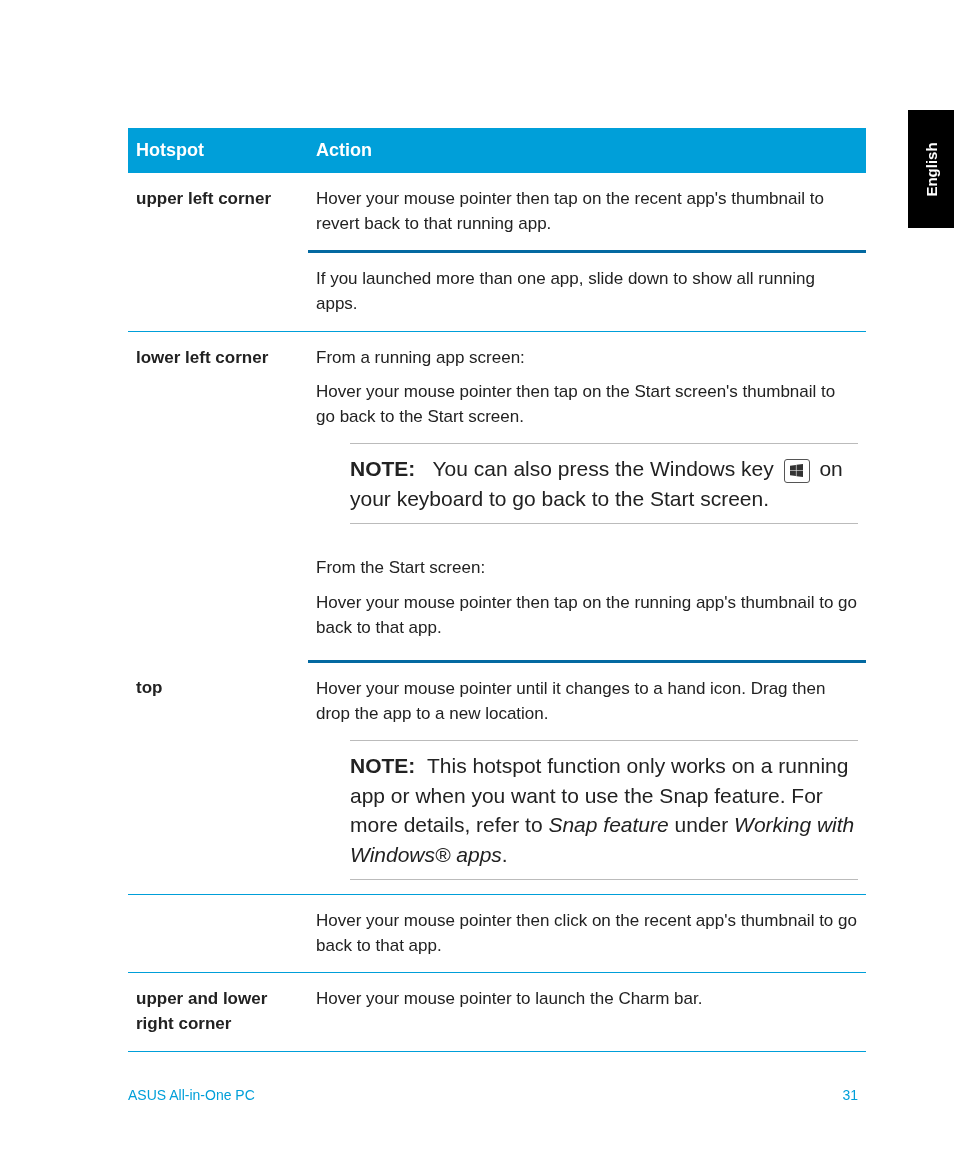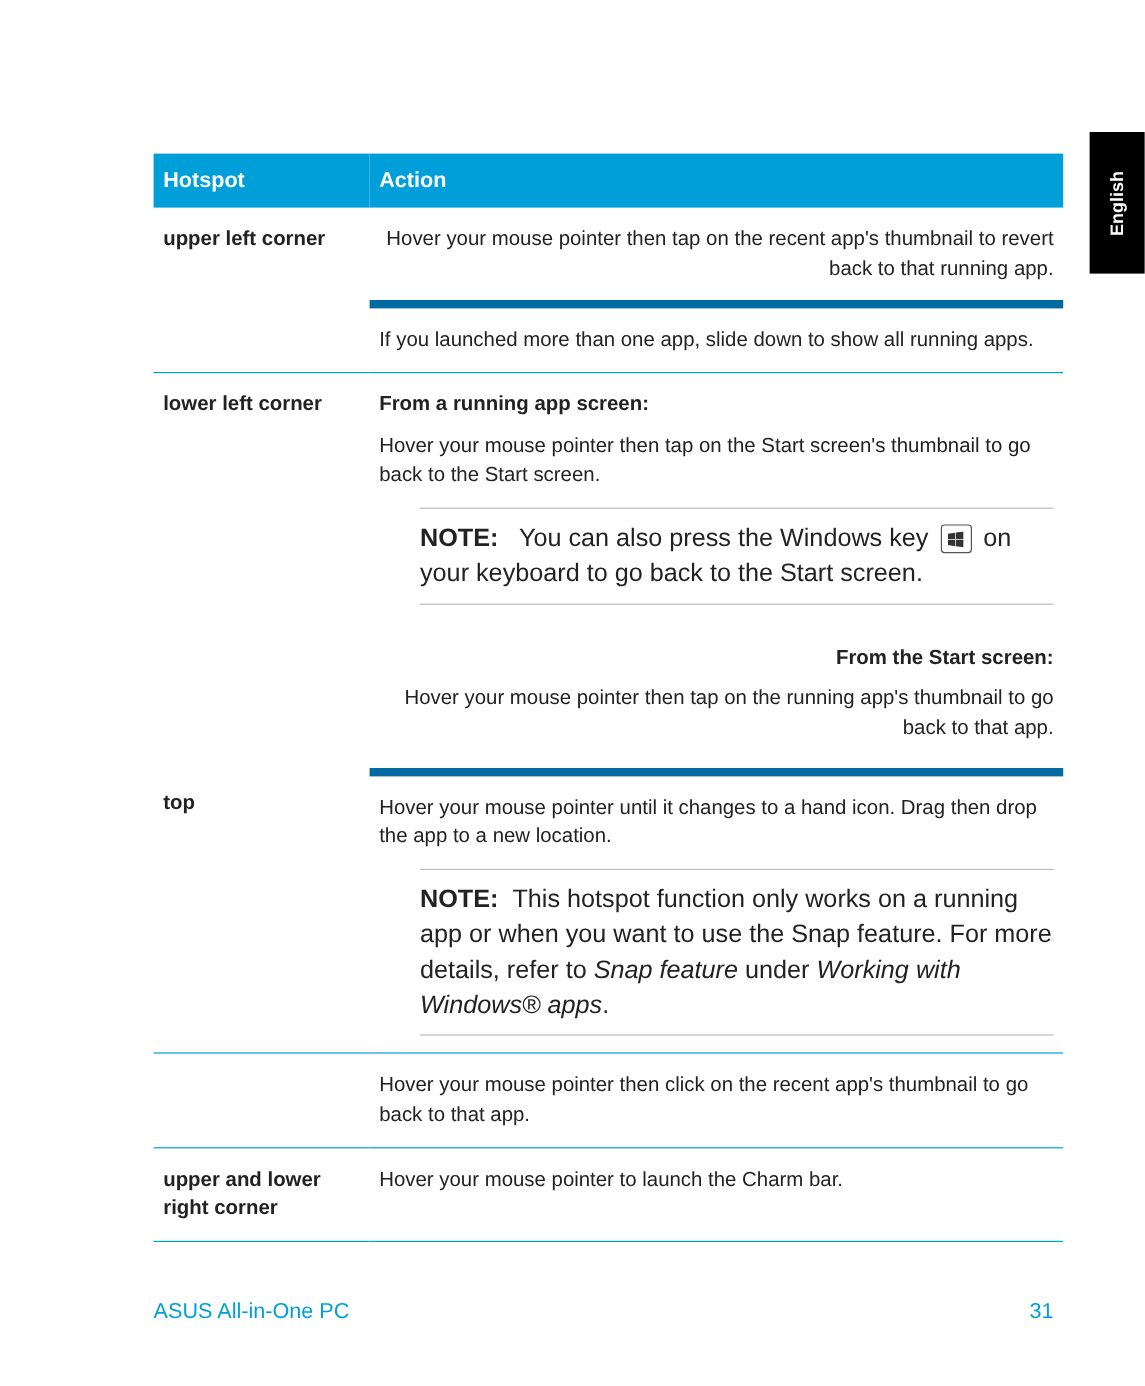--- a/index.html
+++ b/index.html
@@ -6,21 +6,21 @@
   body {
     margin: 0;
     font-family: "Segoe UI", "Myriad Pro", Arial, sans-serif;
     background: #fff;
     color: #222;
     width: 954px;
     height: 1155px;
     position: relative;
   }
   .page {
-    padding: 128px 68px 0 128px;
+    padding: 128px 88px 0 128px;
   }
   .lang-tab {
     position: absolute;
     top: 110px;
     right: 0;
     width: 46px;
     height: 118px;
     background: #000;
     color: #fff;
     font-weight: bold;
@@ -50,22 +50,22 @@
     vertical-align: middle;
   }
   td {
     padding: 14px 8px 14px 8px;
     vertical-align: top;
     font-size: 17px;
     line-height: 1.45;
   }
   .rowname { font-weight: bold; margin-top: 25px; }
   .sep-full { border-bottom: 1px solid #009fd9; }
-  .sep-action { border-bottom: 7px solid #0369a1; text-align: right; }
-  .subhead { font-weight: bold; margin-bottom: 10px; }
+  .sep-action { border-bottom: 3px solid #0369a1; }
+  .subhead { font-weight: normal; margin-bottom: 10px; }
   .para { margin-bottom: 6px; }
   .notebox {
     border-top: 1px solid #bbb;
     border-bottom: 1px solid #bbb;
     padding: 10px 0 10px 0;
     margin: 14px 0 0 34px;
     font-size: 21px;
     line-height: 1.4;
   }
   .notebox .nl { font-weight: bold; }
@@ -77,23 +77,23 @@
     border: 1.5px solid #555;
     border-radius: 3px;
     vertical-align: middle;
     margin: 0 4px;
   }
   .winkey svg { width: 13px; height: 13px; }
   .italic { font-style: italic; }
   .footer {
     position: absolute;
     left: 128px;
-    right: 76px;
+    right: 96px;
     bottom: 52px;
-    font-size: 18px;
+    font-size: 14px;
     color: #009fd9;
     display: flex;
     justify-content: space-between;
   }
 </style>
 </head>
 <body>
 
 <div class="lang-tab">
   <span>English</span>

